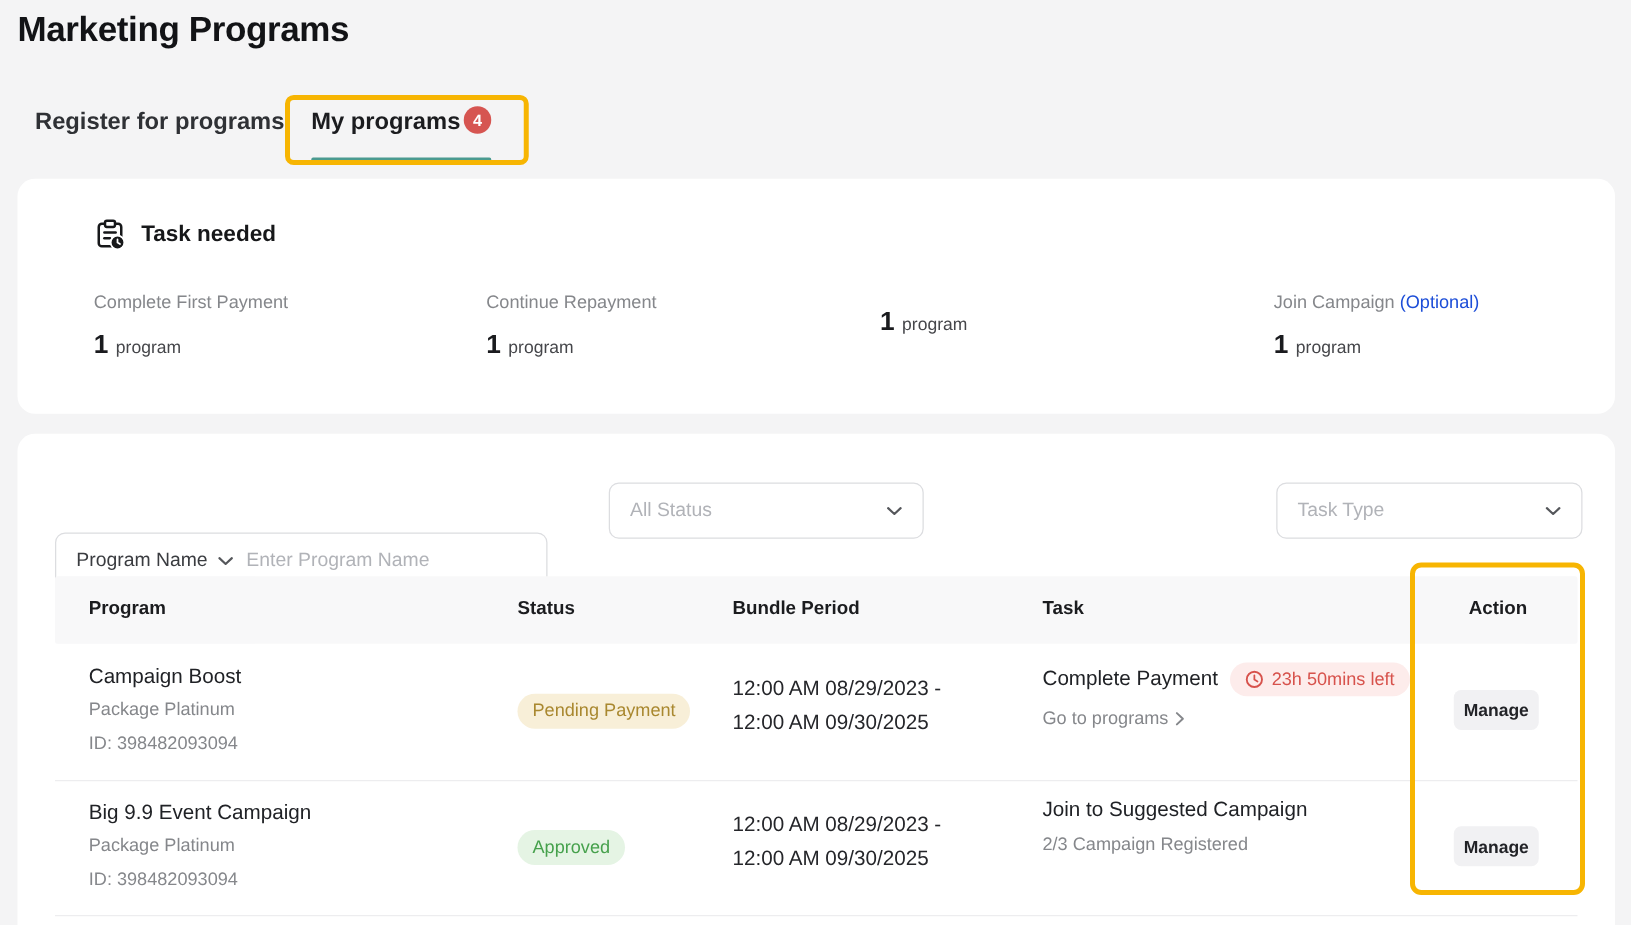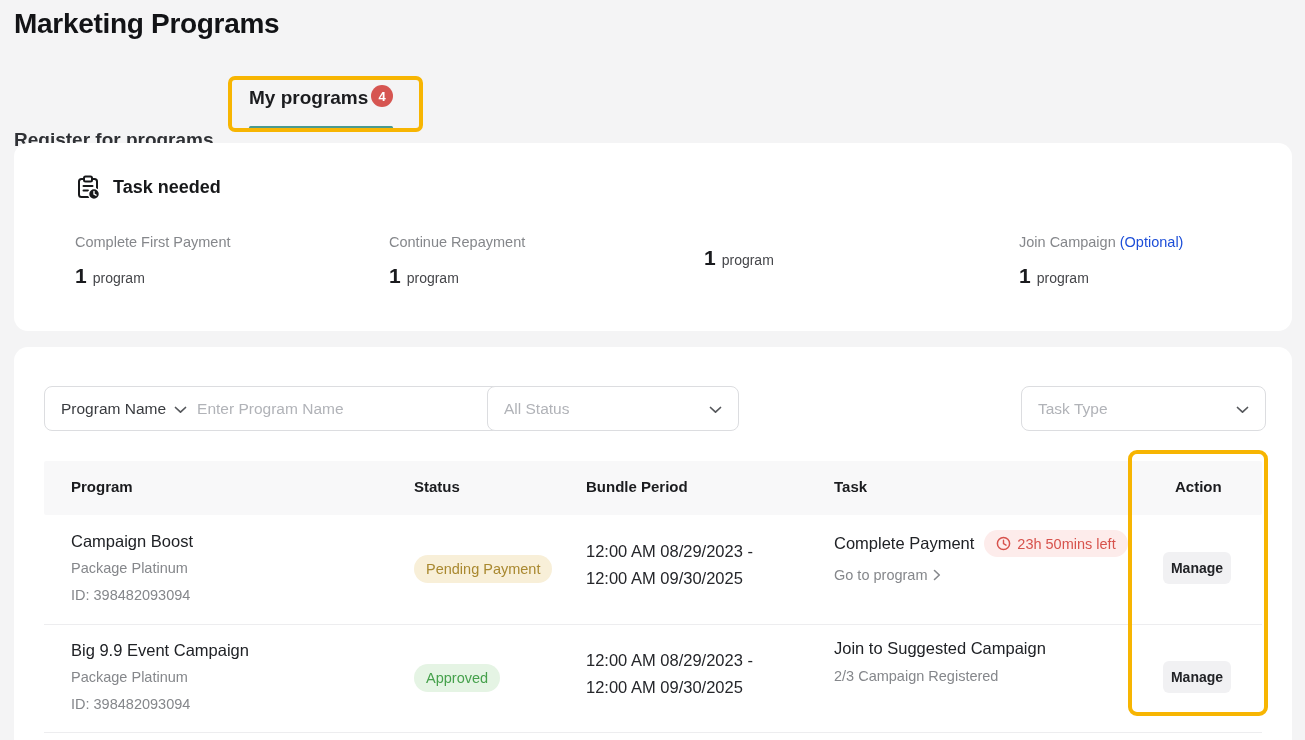--- a/index.html
+++ b/index.html
@@ -15,21 +15,21 @@
   
   .page-title {
     position:absolute; left:14px; top:8px;
     font-size:28px; font-weight:700; color:#121316; letter-spacing:-0.3px;
   }
   .tab {
     position:absolute; top:86px;
     font-size:19px; font-weight:700; color:#2f3135; cursor:pointer;
     line-height:23px;
   }
-  .tab.register { left:14px;margin-top:42px; }
+  .tab.register { left:28px; }
   .tab.active { left:249px; color:#1b1c1f; }
   .tab-badge {
     position:absolute; left:371px; top:85px;
     width:22px; height:22px; border-radius:50%;
     background:#d65551; color:#fff;
     font-size:13px; font-weight:700;
     display:flex; align-items:center; justify-content:center;
   }
   .tab-underline {
     position:absolute; left:249px; top:126px; width:144px; height:3px;
@@ -62,21 +62,21 @@
   .stat .stat-value { font-size:21px; font-weight:700; color:#1a1b1e; }
   .stat .stat-unit { font-size:14px; color:#45464a; }
   .stat.c0 { left:49px; } .stat.c1 { left:363px; } .stat.c2 { left:678px; } .stat.c3 { left:993px; }
 
   
   .filter-box {
     position:absolute; top:39px; height:45px;
     border:1px solid #dcdde0; border-radius:8px; background:#fff;
     display:flex; align-items:center; padding:0 16px; cursor:pointer;
   }
-  .filter-box.name-filter { left:30px; width:488px; cursor:text; }
+  .filter-box.name-filter { left:30px; width:394px; cursor:text;margin-top:40px; }
   .filter-box.status-filter { left:473px; width:252px; }
   .filter-box.type-filter { left:740px; width:245px; }
   .filter-box.tasktype-filter { left:1007px; width:245px; }
   .filter-label { font-size:15.5px; color:#3a3c40; white-space:nowrap; }
   .filter-placeholder { font-size:15.5px; color:#b1b3b8; white-space:nowrap; }
   .filter-box .spacer { flex:1; }
   .chev { flex:0 0 auto; }
   .name-filter .chev { margin:0 10px 0 8px; }
   .name-filter input {
     border:none; outline:none; flex:1; font-family:"Liberation Sans", sans-serif;
@@ -256,21 +256,21 @@
             <span style="display:inline-flex;">
               <svg width="15" height="15" viewBox="0 0 15 15" fill="none">
                 <circle cx="7.5" cy="7.5" r="6.1" stroke="#d7524c" stroke-width="1.5"></circle>
                 <path d="M7.5 4.2 L7.5 7.7 L10 9.2" stroke="#d7524c" stroke-width="1.4" fill="none" stroke-linecap="round"></path>
               </svg>
             </span>
             <span>23h 50mins left</span>
           </span>
         </div>
         <div class="task-sub">
-          <span>Go to program</span>
+          <span>Go to programs</span>
           <span style="display:inline-flex;">
             <svg width="8" height="12" viewBox="0 0 8 12" fill="none">
                 <path d="M1.5 1.5 L6.3 6 L1.5 10.5" stroke="#85878b" stroke-width="1.6" stroke-linecap="round" stroke-linejoin="round"></path>
               </svg>
           </span>
         </div>
       </div>
       <button class="manage-btn">Manage</button>
     </div>
 

